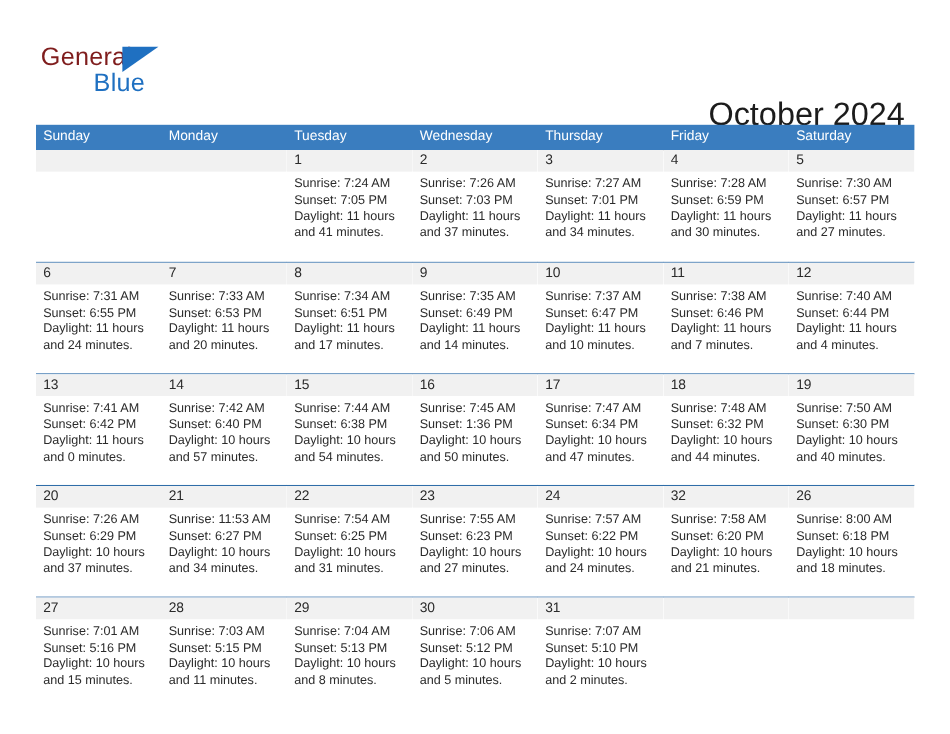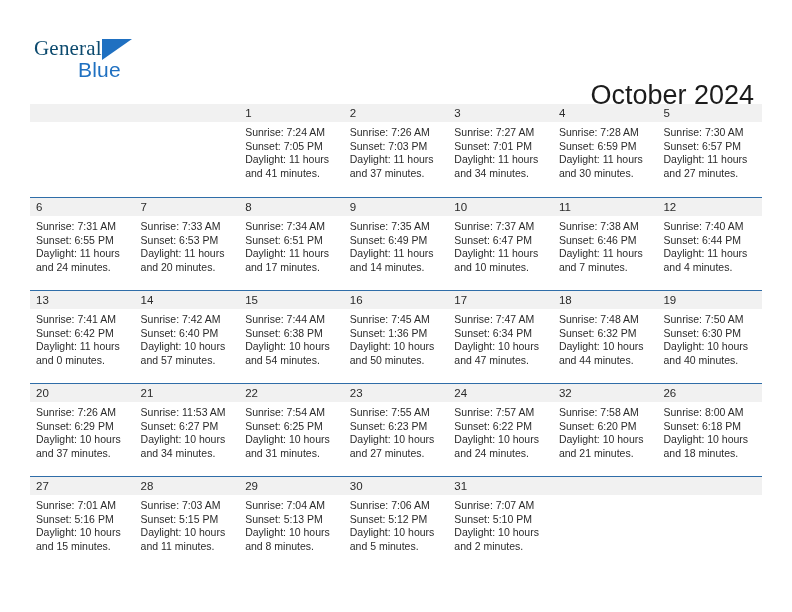--- a/index.html
+++ b/index.html
@@ -33,22 +33,22 @@
     left: 34px;
     top: 36px;
     width: 180px;
     height: 52px;
   }
   .logo-general {
     position: absolute;
     left: 0; top: 0;
     font-size: 21px;
     letter-spacing: 0.2px;
-    color: #0c4a6e;
-    font-family: Liberation Serif, serif;
+    color: #7f1d1d;
+    font-family: Liberation Sans, sans-serif;
   }
   .logo-tri {
     position: absolute;
     left: 68px;
     top: 3px;
     width: 0;
     height: 0;
     border-left: 30px solid #1f70c1;
     border-bottom: 21px solid transparent;
   }
@@ -159,20 +159,29 @@
 
     <div class="title-block">
       <h1 class="cal-title">October 2024</h1>
       <h2 class="cal-subtitle">Kloten / Hostrass, Zurich, Switzerland</h2>
     </div>
 
   </div>
 
   <div class="calendar">
 
+    <div class="dow-row">
+      <div class="dow">Sunday</div>
+      <div class="dow">Monday</div>
+      <div class="dow">Tuesday</div>
+      <div class="dow">Wednesday</div>
+      <div class="dow">Thursday</div>
+      <div class="dow">Friday</div>
+      <div class="dow">Saturday</div>
+    </div>
 
     <div id="weeks-container">
         <div class="week first">
           <div class="cell empty">
             <span class="datenum"></span>
           </div>
           <div class="cell empty">
             <span class="datenum"></span>
           </div>
           <div class="cell">

